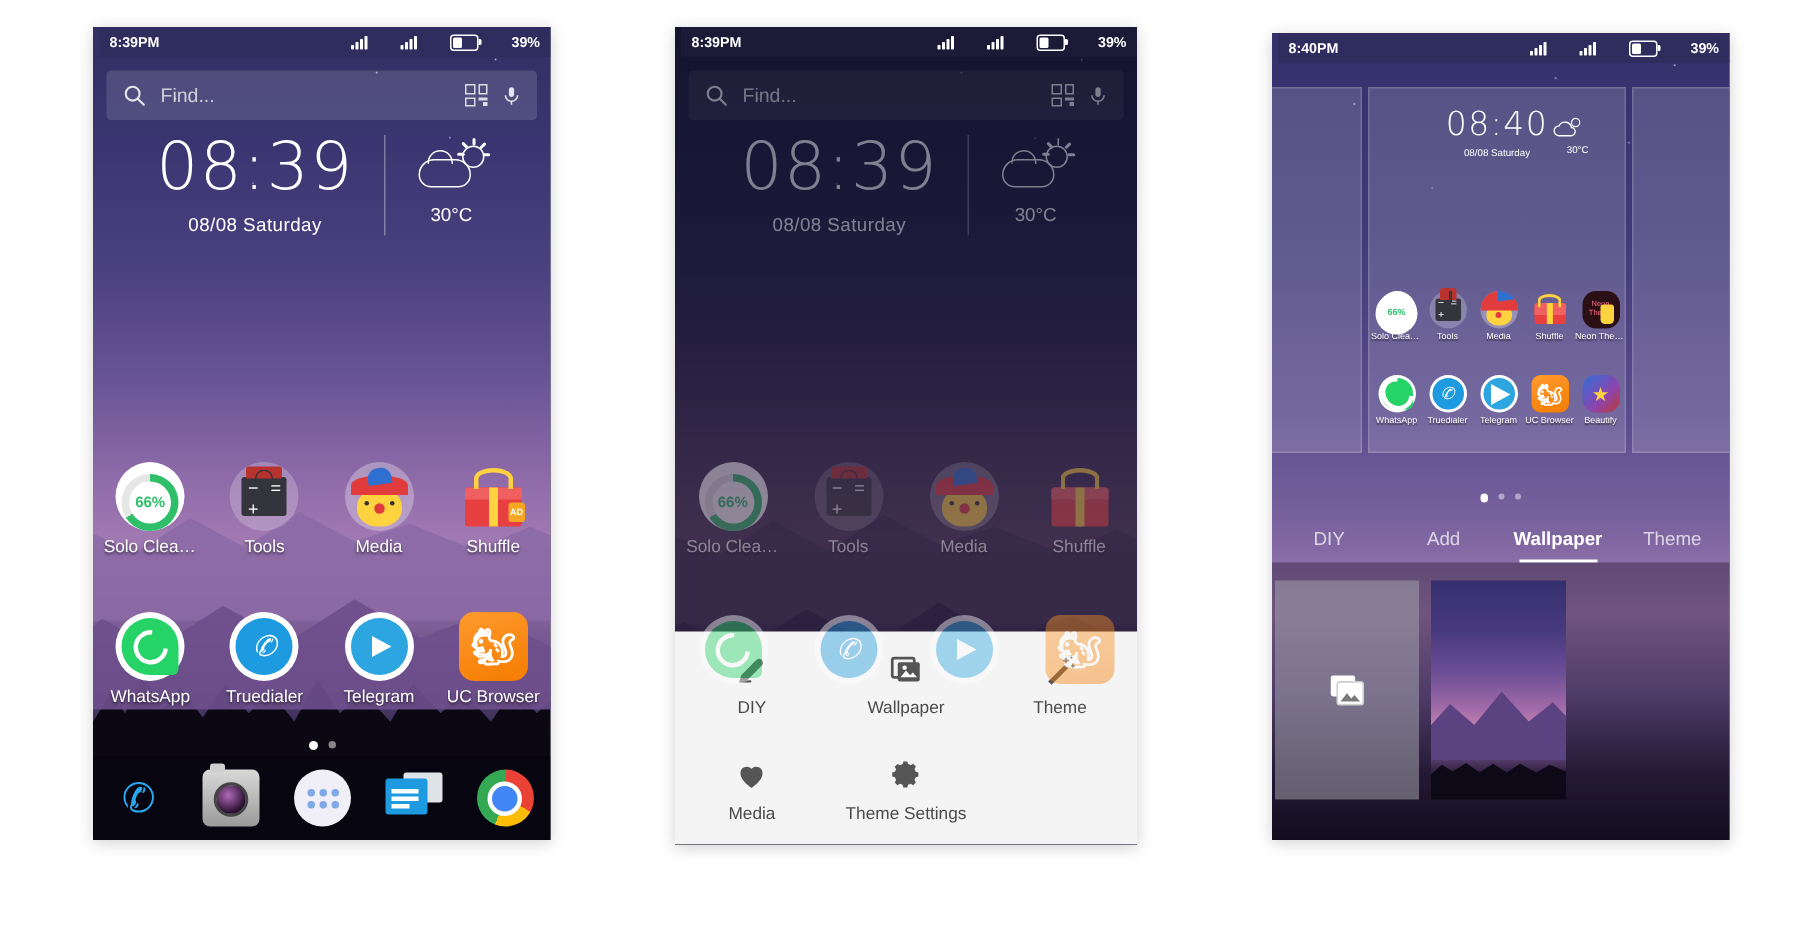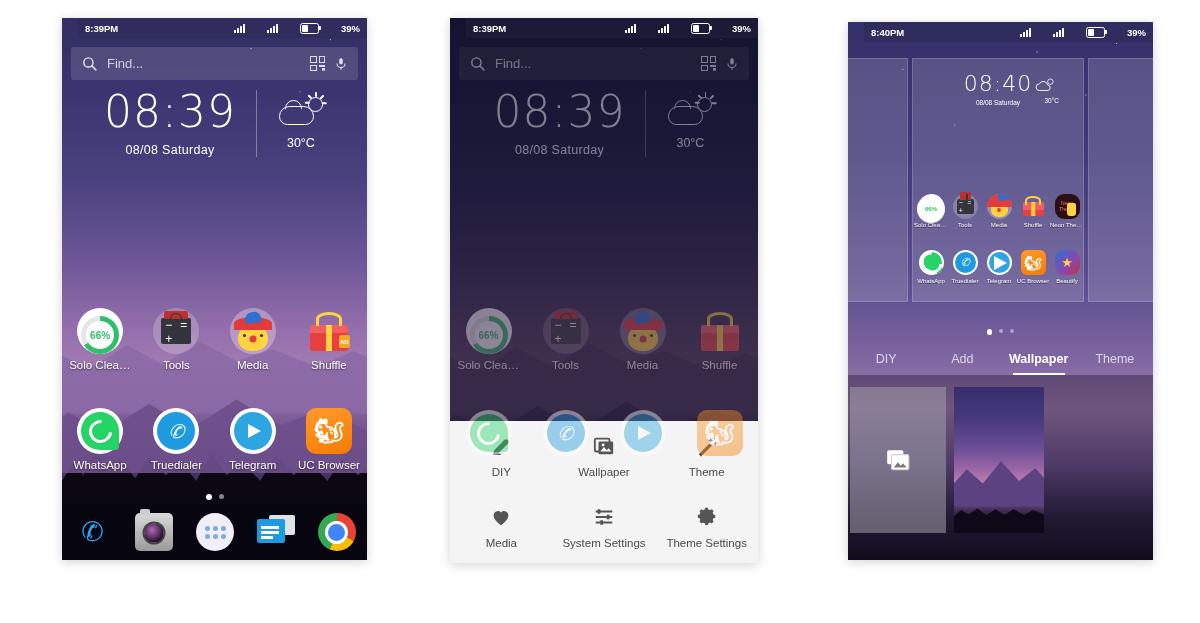--- a/index.html
+++ b/index.html
@@ -48,21 +48,21 @@
   .stars{position:absolute;left:0;right:0;top:0;height:40%;opacity:.7;
     background-image:
       radial-gradient(1px 1px at 18% 22%, #fff, transparent),
       radial-gradient(1px 1px at 62% 14%, #fff, transparent),
       radial-gradient(1px 1px at 78% 34%, #ffffffcc, transparent),
       radial-gradient(1px 1px at 35% 48%, #ffffffaa, transparent),
       radial-gradient(1px 1px at 88% 10%, #fff, transparent);
   }
 
   
-  .statusbar{position:absolute;left:16px;right:0;top:0;height:20px;
+  .statusbar{position:absolute;left:4px;right:0;top:0;height:20px;
     background:#2f2c5e;color:#fff;display:flex;align-items:center;
     padding:0 7px;box-sizing:border-box;font-size:9.5px;font-weight:bold;z-index:6;text-align:center;}
   .sb-right{margin-left:auto;display:flex;align-items:center;gap:22px;}
   .bars{display:flex;align-items:flex-end;gap:1px;height:9px;}
   .bars i{display:block;width:2px;background:#fff;border-radius:.5px;}
   .bars i:nth-child(1){height:3px}.bars i:nth-child(2){height:5px}
   .bars i:nth-child(3){height:7px}.bars i:nth-child(4){height:9px}
   .batt{width:17px;height:9px;border:1.3px solid #fff;border-radius:2.5px;position:relative;}
   .batt:after{content:"";position:absolute;right:-3.2px;top:2px;width:2px;height:4px;background:#fff;border-radius:0 1px 1px 0;}
   .batt span{position:absolute;left:1px;top:1px;bottom:1px;width:38%;background:#fff;border-radius:1px;display:block;}
@@ -558,31 +558,20 @@
           <span class="mlabel">Theme</span>
         </div>
         <div class="mi">
           <svg width="22" height="22" viewBox="0 0 24 24">
             <path d="M12 21s-8-5.2-8-10.3A4.7 4.7 0 0 1 12 7a4.7 4.7 0 0 1 8 3.7C20 15.8 12 21 12 21z" fill="#555"></path>
           </svg>
           <span class="mlabel">Media</span>
         </div>
         <div class="mi">
           <svg width="22" height="22" viewBox="0 0 24 24">
-            <line x1="3" y1="6" x2="21" y2="6" stroke="#555" stroke-width="2.2"></line>
-            <line x1="3" y1="12" x2="21" y2="12" stroke="#555" stroke-width="2.2"></line>
-            <line x1="3" y1="18" x2="21" y2="18" stroke="#555" stroke-width="2.2"></line>
-            <rect x="5" y="3.5" width="3" height="5" fill="#555"></rect>
-            <rect x="15" y="9.5" width="3" height="5" fill="#555"></rect>
-            <rect x="8" y="15.5" width="3" height="5" fill="#555"></rect>
-          </svg>
-          <span class="mlabel">System Settings</span>
-        </div>
-        <div class="mi">
-          <svg width="22" height="22" viewBox="0 0 24 24">
             <path fill="#555" d="M12 8.2A3.8 3.8 0 1 0 12 15.8 3.8 3.8 0 0 0 12 8.2zm9-.2l-2-.6a7.4 7.4 0 0 0-.8-1.9l1-1.8-2-2-1.8 1a7.4 7.4 0 0 0-1.9-.8L12.9 0h-2.8l-.6 2a7.4 7.4 0 0 0-1.9.8l-1.8-1-2 2 1 1.8a7.4 7.4 0 0 0-.8 1.9l-2 .6v2.8l2 .6c.2.7.5 1.3.8 1.9l-1 1.8 2 2 1.8-1c.6.3 1.2.6 1.9.8l.6 2h2.8l.6-2c.7-.2 1.3-.5 1.9-.8l1.8 1 2-2-1-1.8c.3-.6.6-1.2.8-1.9l2-.6z" transform="translate(0 1.8) scale(1)"></path>
           </svg>
           <span class="mlabel">Theme Settings</span>
         </div>
       </div>
     </div>
   </div>
 
   <div class="phone" style="left:848px;top:22px;width:305px;height:538px;">
     <div class="screen">

